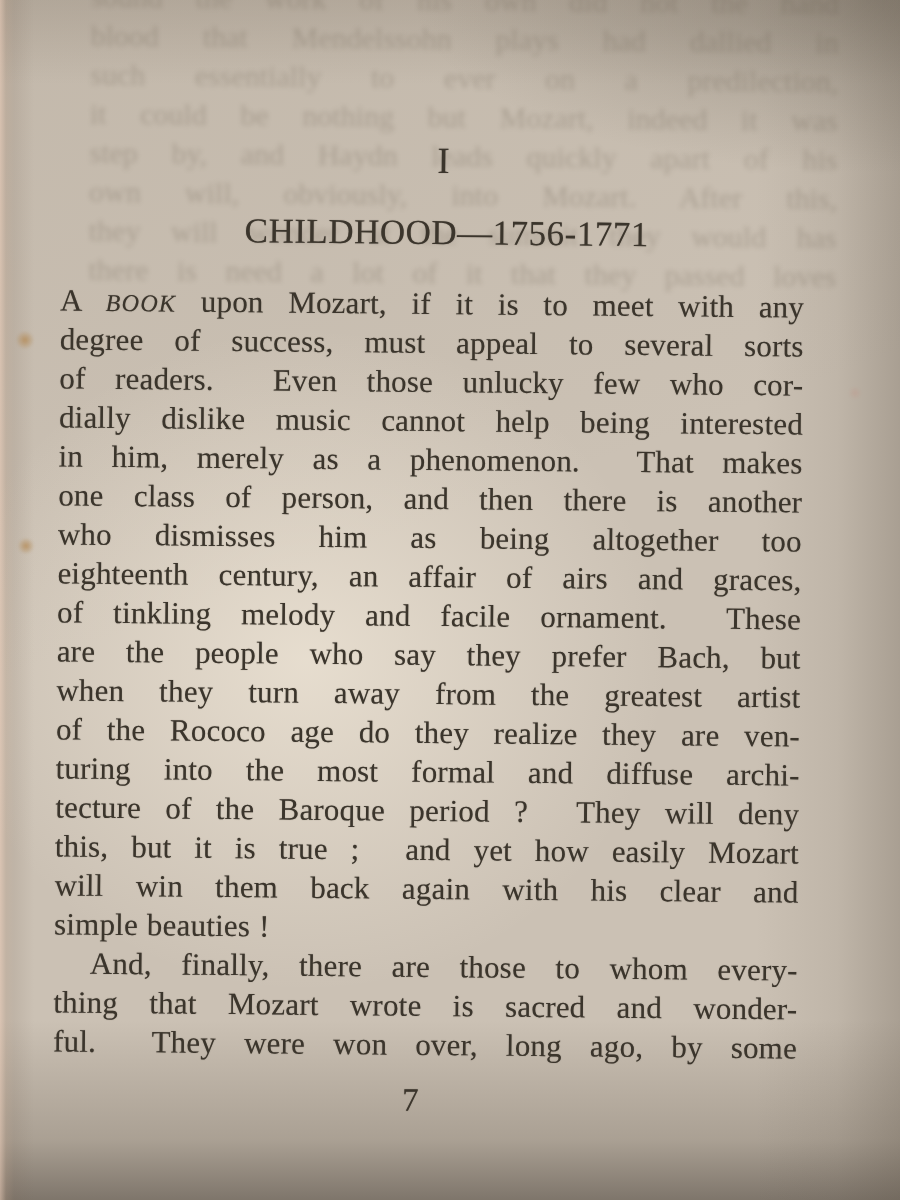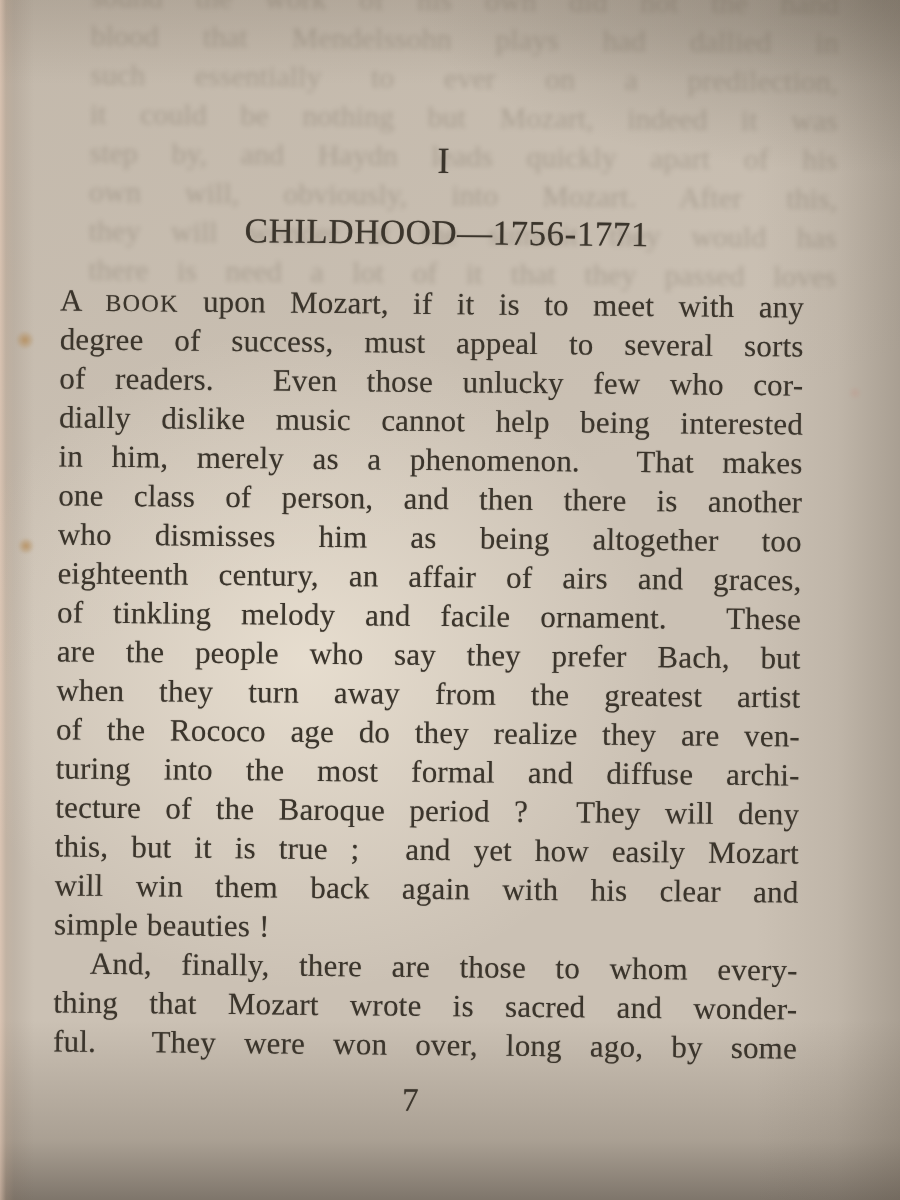--- a/index.html
+++ b/index.html
@@ -56,21 +56,21 @@
   }
   .bodyblock{
     position:absolute; left:60px; top:284px; width:744px;
     font-size:31px; line-height:39px;
     word-spacing:1px; letter-spacing:0.2px;
     text-shadow:0 0 1px rgba(59,53,44,0.50);
   }
   .line{ text-align:justify; text-align-last:justify; height:39px; overflow:hidden; }
   .line.end{ text-align-last:left; }
   .line.indent{ text-indent:36px; }
-  .sc{ font-size:0.78em; letter-spacing:1.2px; }
+  .sc{ font-size:0.78em; letter-spacing:1.2px;font-style:italic; }
   .page-num{
     position:absolute; left:60px; width:744px; top:1082px;
     text-align:center; font-size:33px;
     transform:translateX(-14px);
     text-shadow:0 0 1px rgba(59,53,44,0.55);
   }
   .fox{
     position:absolute; border-radius:50%;
     background:radial-gradient(circle, rgba(178,134,78,0.75), rgba(178,134,78,0) 70%);
     filter:blur(1.2px);

